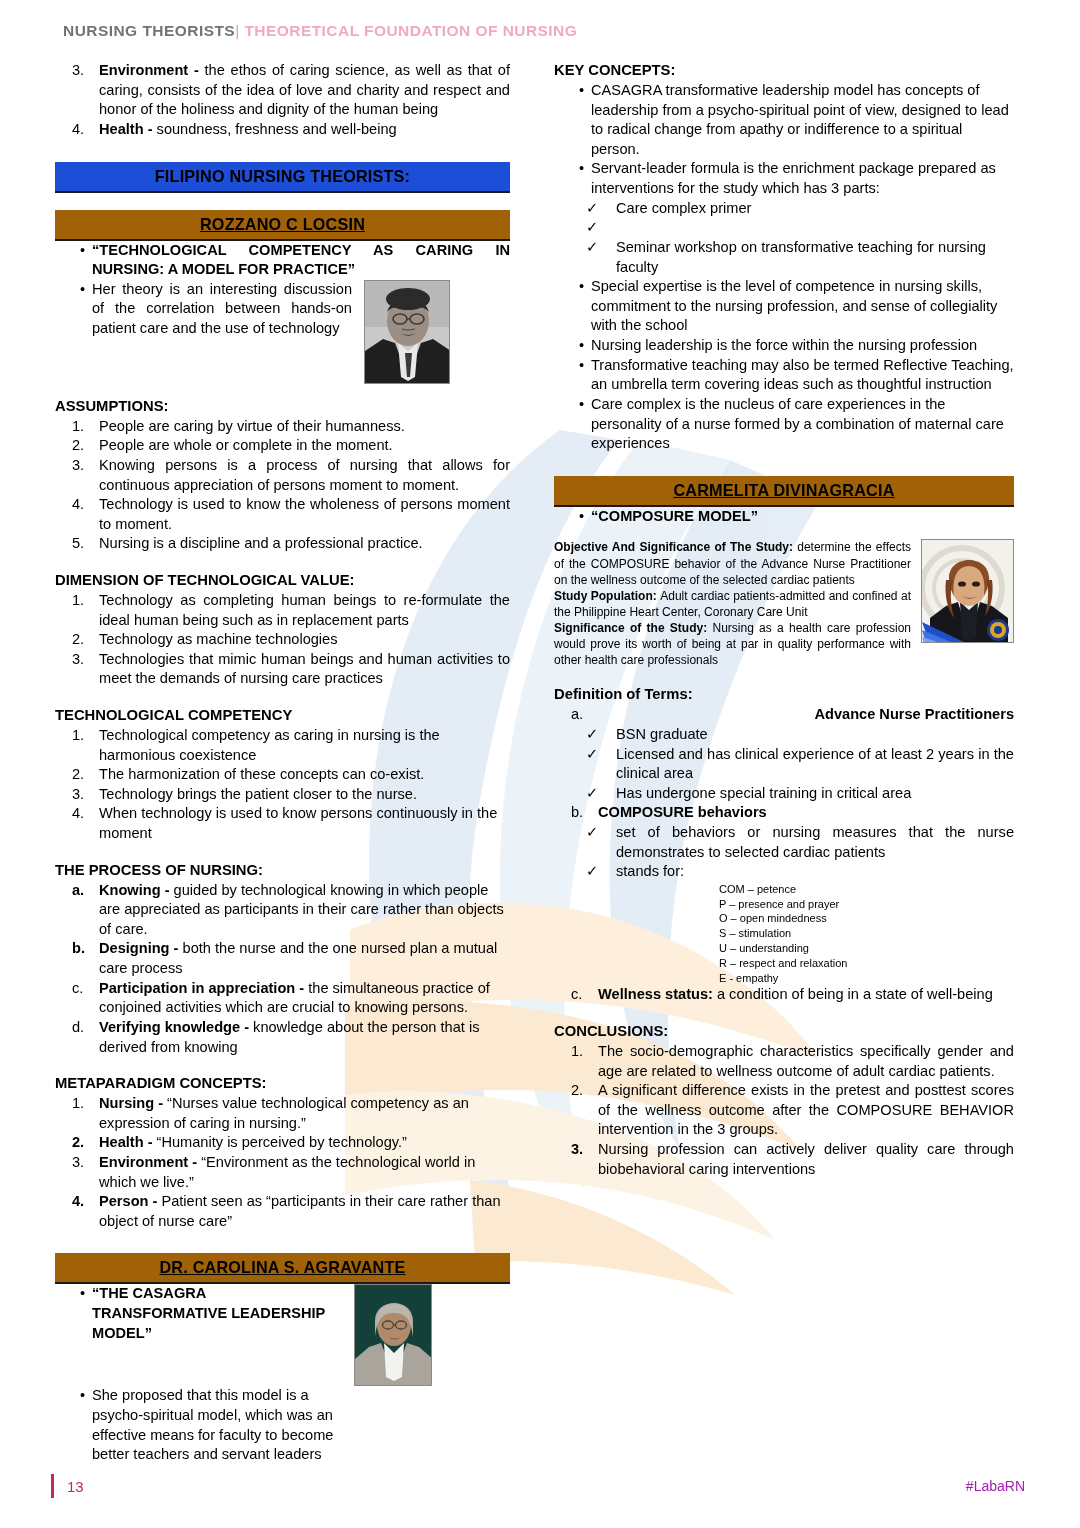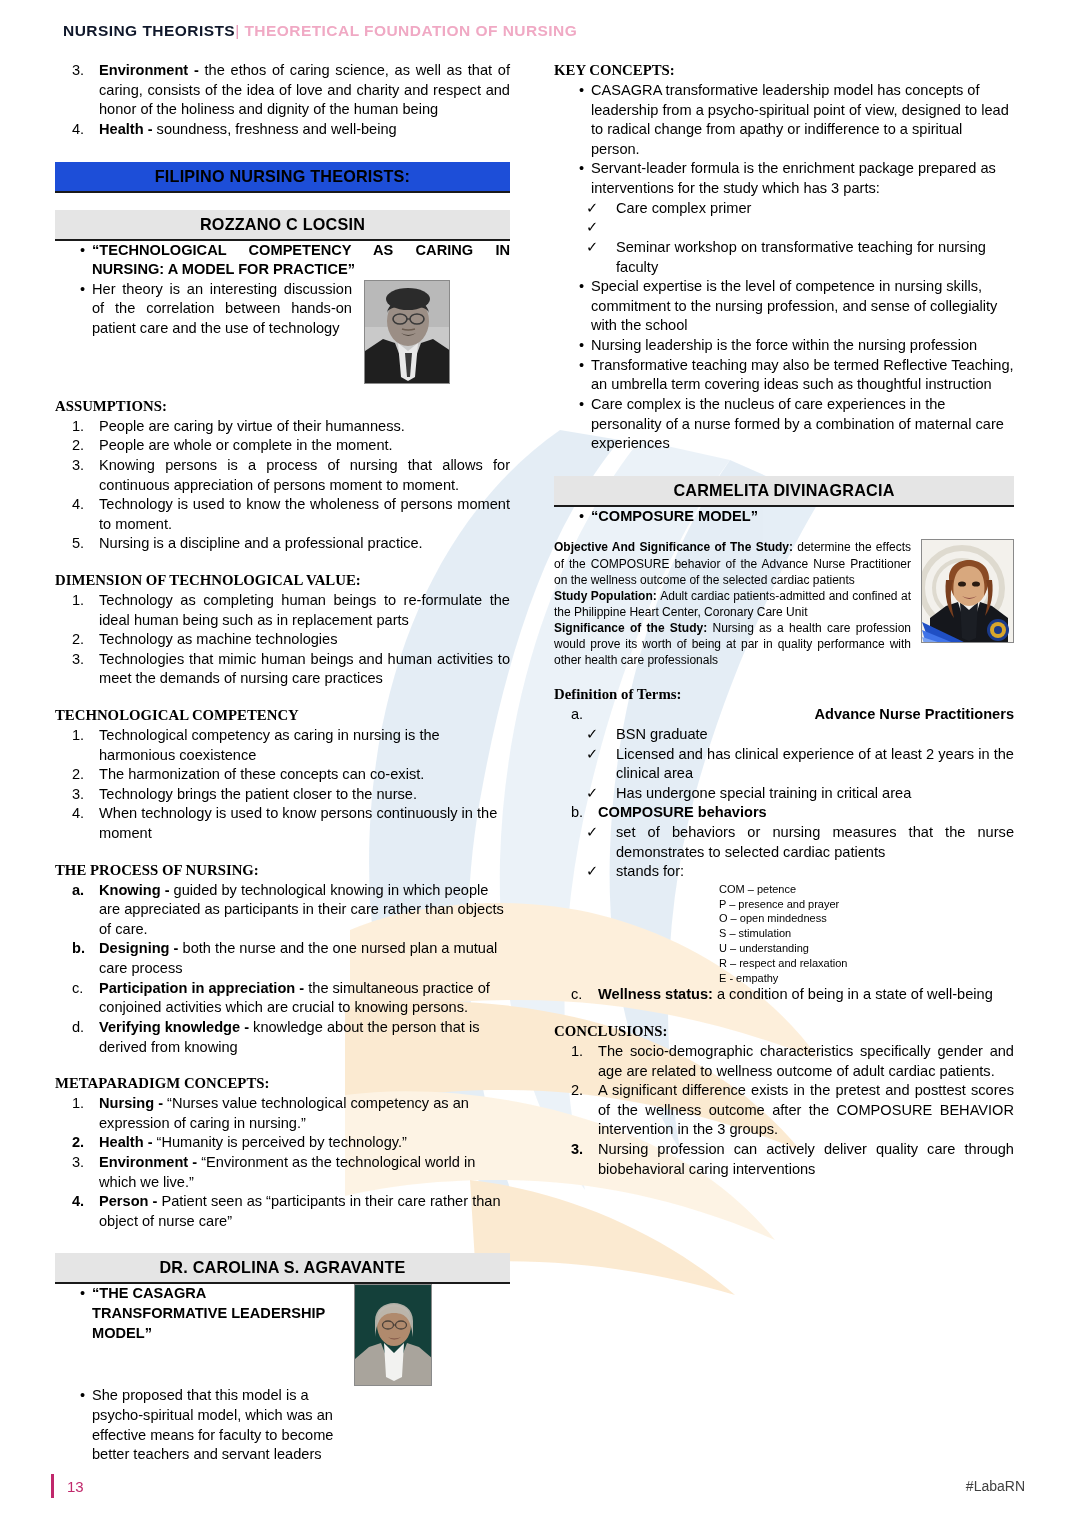--- a/index.html
+++ b/index.html
@@ -33,57 +33,56 @@
 
   
   .run-header {
     font-size: 15.5px;
     font-weight: bold;
     letter-spacing: .45px;
     padding-left: 8px;
     margin-bottom: 21px;
     white-space: nowrap;
   }
-  .rh-strong { color: #0f172a; }
+  .rh-strong { color: #737373; }
   .rh-pipe   { color: #e796b6; font-weight: normal; }
   .rh-light  { color: #f0a9c4; }
 
   
   .cols {
     display: flex;
     gap: 44px;
     align-items: flex-start;
   }
   .col { width: 455px; }
   .col-right { width: 460px; }
 
   
   .blk { font-size: 12px; line-height: 1.345; }
   .hdg {
     font-size: 14.8px;
     font-weight: bold;
     line-height: 1.345;
     margin: 0;
-    font-family: Liberation Serif, serif;
   }
   .sp-sm { height: 13px; }
   .sp-md { height: 17px; }
   .sp-lg { height: 22px; }
 
   
   .banner {
     text-align: center;
     font-weight: bold;
     font-size: 16.2px;
     padding: 5px 0 5px 0;
     border-bottom: 2.5px solid #1a1a1a;
     letter-spacing: .2px;
   }
   .banner-blue   { background: #1d4ed8; }
-  .banner-orange { background: #e5e5e5; }
+  .banner-orange { background: #a16207; text-decoration: underline; }
 
   
   ul.bl, ol.nl { margin: 0; padding: 0; list-style: none; }
   li.row {
     display: flex;
     font-size: 14.6px;
     line-height: 1.345;
     margin: 0;
   }
   li.row > .mk {
@@ -135,21 +134,21 @@
     background: #c0286b;
     margin-right: 13px;
   }
   .pg-num {
     color: #c0286b;
     font-size: 15px;
     font-weight: normal;
   }
   .brand {
     margin-left: auto;
-    color: #404040;
+    color: #a21caf;
     font-size: 14px;
   }
 </style>
 </head>
 <body>
 
 <svg id="watermark" viewBox="0 0 1080 1528" xmlns="http://www.w3.org/2000/svg">
   <g opacity="0.40">
     <path d="M560 430 C430 520 360 700 370 900 C380 1060 440 1160 520 1215
              C470 1090 455 940 480 800 C505 660 545 530 620 440 Z" fill="#bed4e8"></path>

